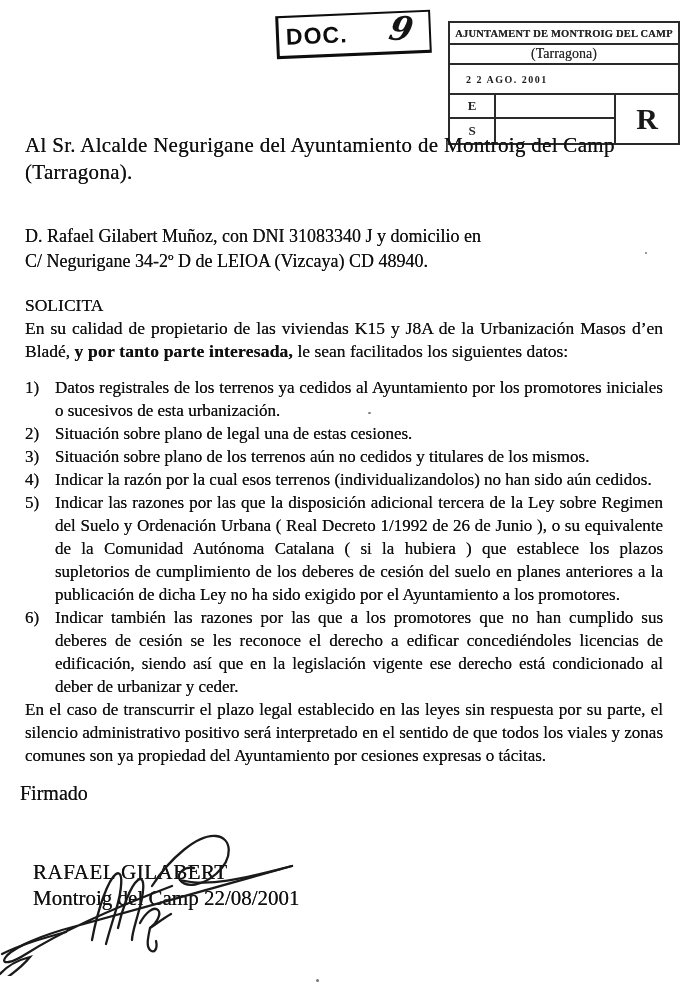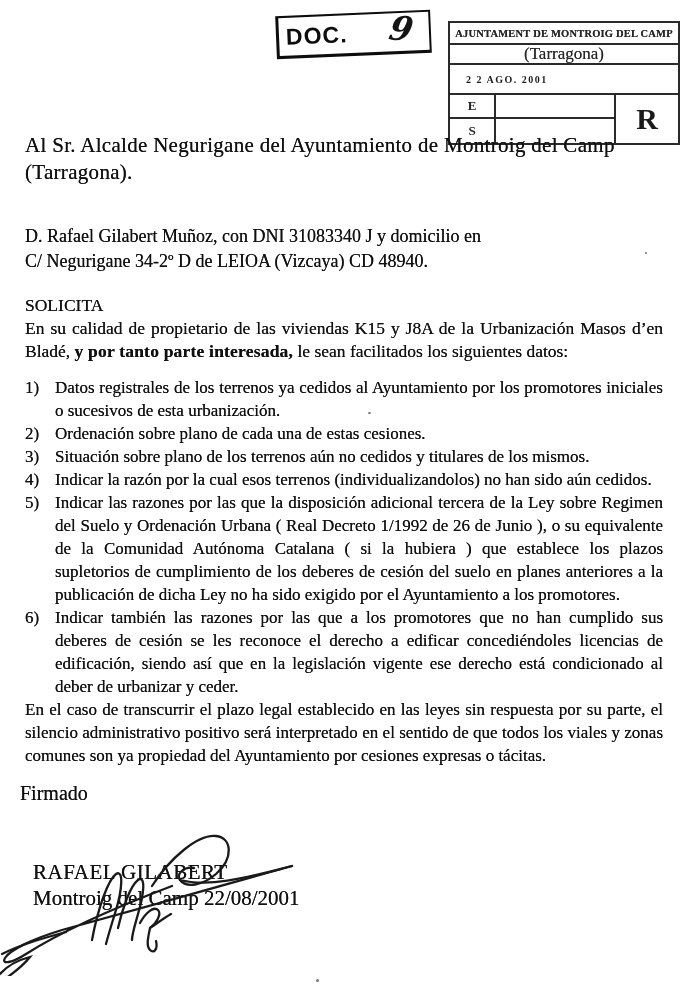--- a/index.html
+++ b/index.html
@@ -51,21 +51,21 @@
   .reg-title {
     height:22px; border-bottom:2px solid #2a2a2a;
     font-size:10.5px; font-weight:bold;
     display:flex; align-items:center; justify-content:center;
     letter-spacing:0.2px; transform-origin:center;
     white-space:nowrap; overflow:hidden;
     text-shadow:0 0 0.6px #555;
   }
   .reg-sub {
     height:20px; border-bottom:2px solid #2a2a2a;
-    font-size:17px; display:flex; align-items:center; justify-content:center;
+    font-size:14px; display:flex; align-items:center; justify-content:center;
     text-shadow:0 0 0.5px #666;
   }
   .reg-date {
     height:30px; border-bottom:2px solid #2a2a2a;
     font-size:10px; font-weight:bold; letter-spacing:1.5px;
     display:flex; align-items:center; padding-left:16px;
     color:#1c1c1c;
   }
   .reg-grid {
     flex:1; display:grid;
@@ -147,21 +147,21 @@
 
     <div class="items">
 
         <div class="item">
           <span class="num">1)</span>
           <span class="txt">Datos registrales de los terrenos ya cedidos al Ayuntamiento por los promotores iniciales o sucesivos de esta urbanización.</span>
         </div>
 
         <div class="item">
           <span class="num">2)</span>
-          <span class="txt">Ordenación sobre plano de cada una de estas cesiones.</span>
+          <span class="txt">Situación sobre plano de legal una de estas cesiones.</span>
         </div>
 
         <div class="item">
           <span class="num">3)</span>
           <span class="txt">Situación sobre plano de los terrenos aún no cedidos y titulares de los mismos.</span>
         </div>
 
         <div class="item">
           <span class="num">4)</span>
           <span class="txt">Indicar la razón por la cual esos terrenos (individualizandolos) no han sido aún cedidos.</span>

